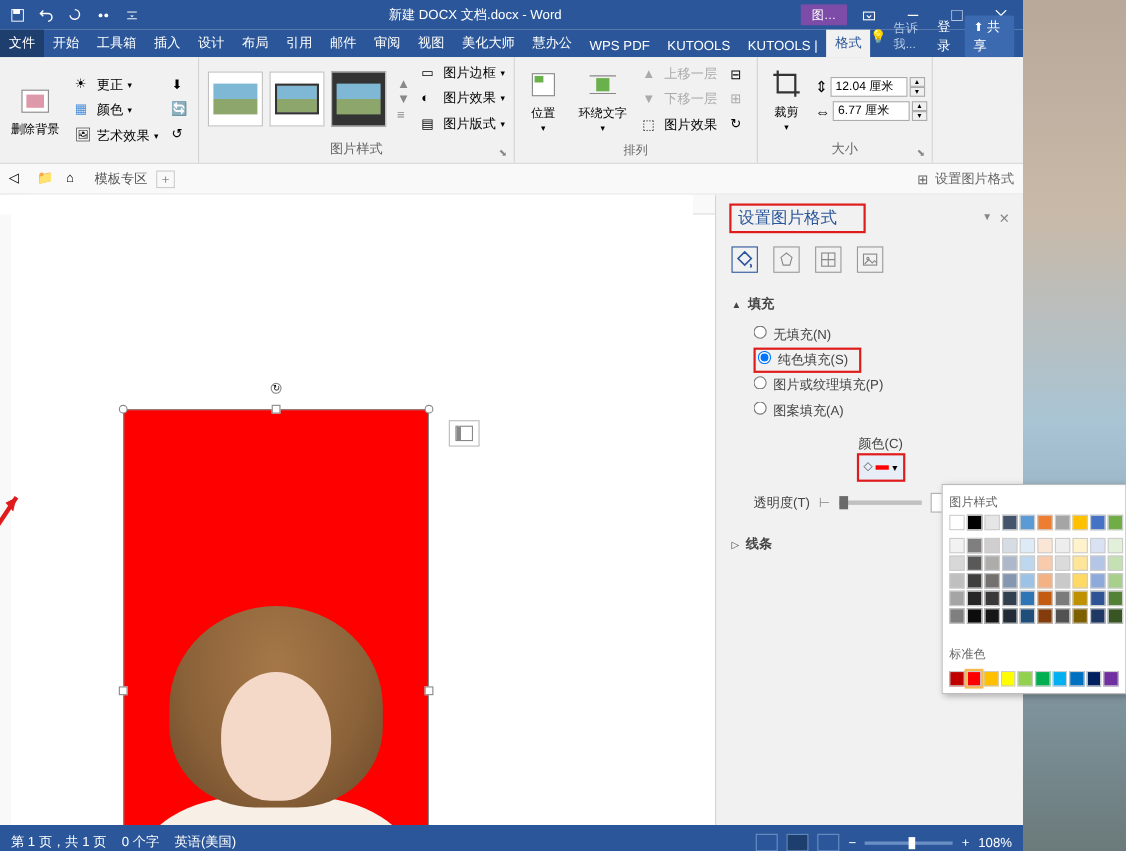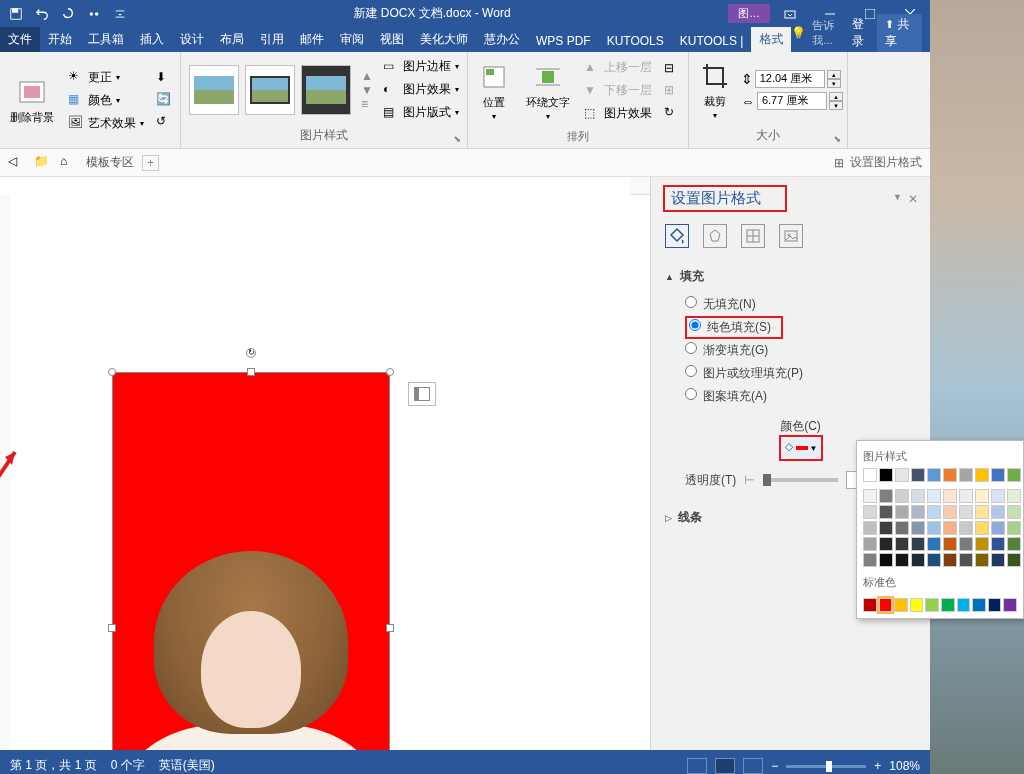--- a/index.html
+++ b/index.html
@@ -437,24 +437,20 @@
           <label class="radio-item">
               <input type="radio" name="fill" style="">
               <span>无填充(N)</span>
             </label>
           <div><label class="radio-item highlighted">
                 <input type="radio" name="fill" checked="" style="">
                 <span>纯色填充(S)</span>
               </label></div>
           <label class="radio-item">
               <input type="radio" name="fill" style="">
-              <span>渐变填充(G)</span>
-            </label>
-          <label class="radio-item">
-              <input type="radio" name="fill" style="">
               <span>图片或纹理填充(P)</span>
             </label>
           <label class="radio-item">
               <input type="radio" name="fill" style="">
               <span>图案填充(A)</span>
             </label>
         </div>
         <div class="color-row">
           <span class="color-label">颜色(C)</span>
           <div class="color-btn">
@@ -565,21 +561,21 @@
       <div class="color-cell" style="background: rgb(12, 12, 12);"></div>
       <div class="color-cell" style="background: rgb(23, 22, 22);"></div>
       <div class="color-cell" style="background: rgb(34, 42, 53);"></div>
       <div class="color-cell" style="background: rgb(30, 78, 121);"></div>
       <div class="color-cell" style="background: rgb(131, 60, 11);"></div>
       <div class="color-cell" style="background: rgb(82, 82, 82);"></div>
       <div class="color-cell" style="background: rgb(127, 96, 0);"></div>
       <div class="color-cell" style="background: rgb(31, 56, 100);"></div>
       <div class="color-cell" style="background: rgb(55, 86, 35);"></div>
     </div>
-  <div class="popup-label" style="margin-top:6px">标准色</div>
+  <div class="popup-label" style="margin-top:18px">标准色</div>
   <div class="std-row" id="std-grid">
       <div class="color-cell" style="background: rgb(192, 0, 0);"></div>
       <div class="color-cell" style="background: rgb(255, 0, 0); outline: rgb(246, 185, 77) solid 2px;"></div>
       <div class="color-cell" style="background: rgb(255, 192, 0);"></div>
       <div class="color-cell" style="background: rgb(255, 255, 0);"></div>
       <div class="color-cell" style="background: rgb(146, 208, 80);"></div>
       <div class="color-cell" style="background: rgb(0, 176, 80);"></div>
       <div class="color-cell" style="background: rgb(0, 176, 240);"></div>
       <div class="color-cell" style="background: rgb(0, 112, 192);"></div>
       <div class="color-cell" style="background: rgb(0, 32, 96);"></div>

